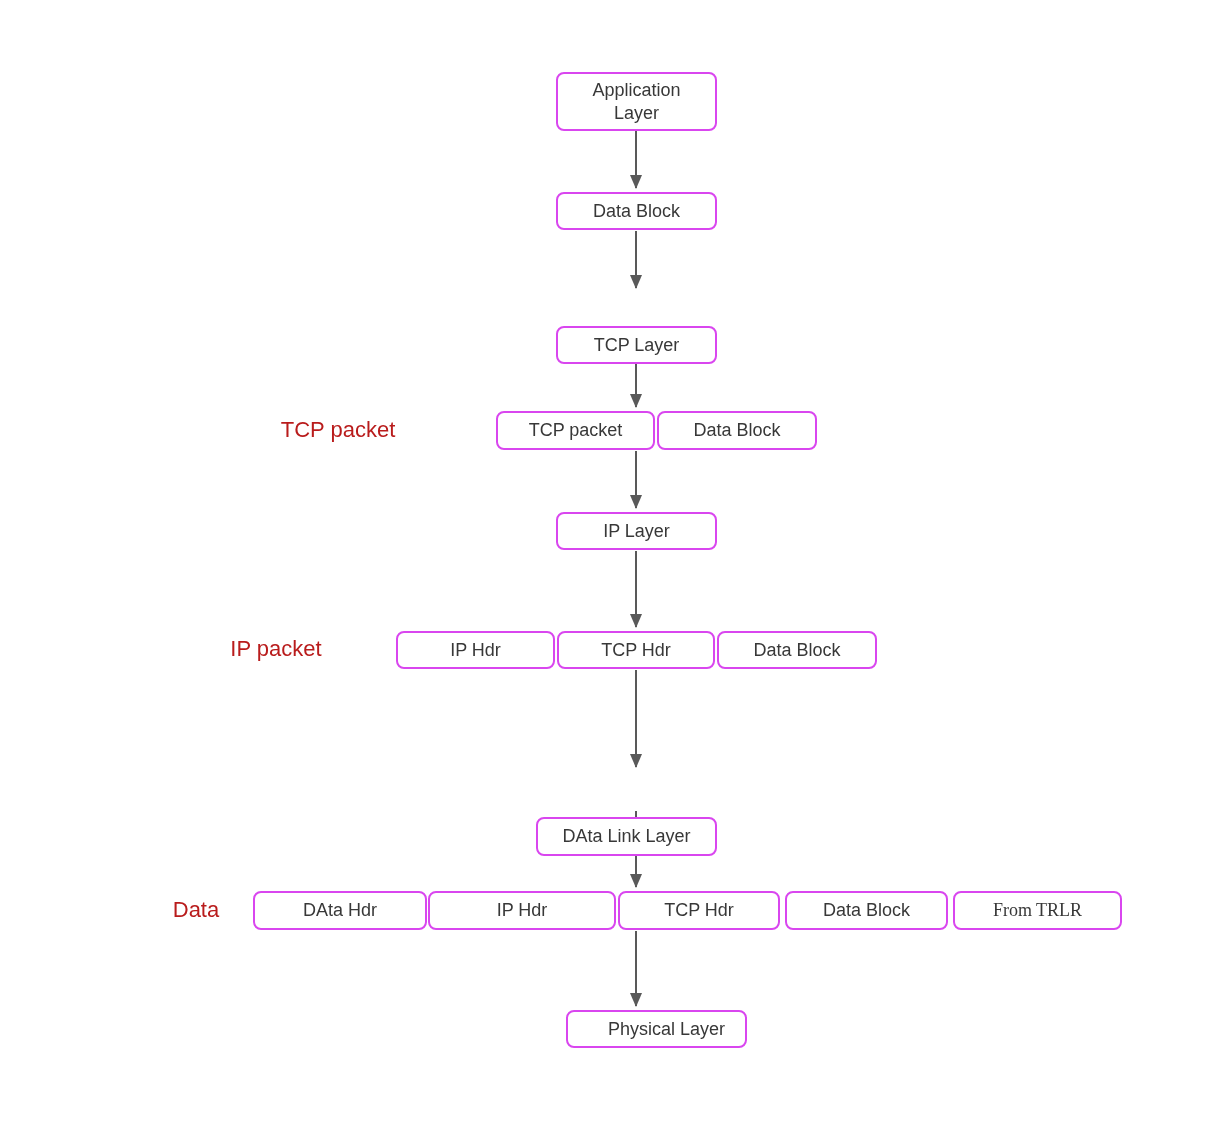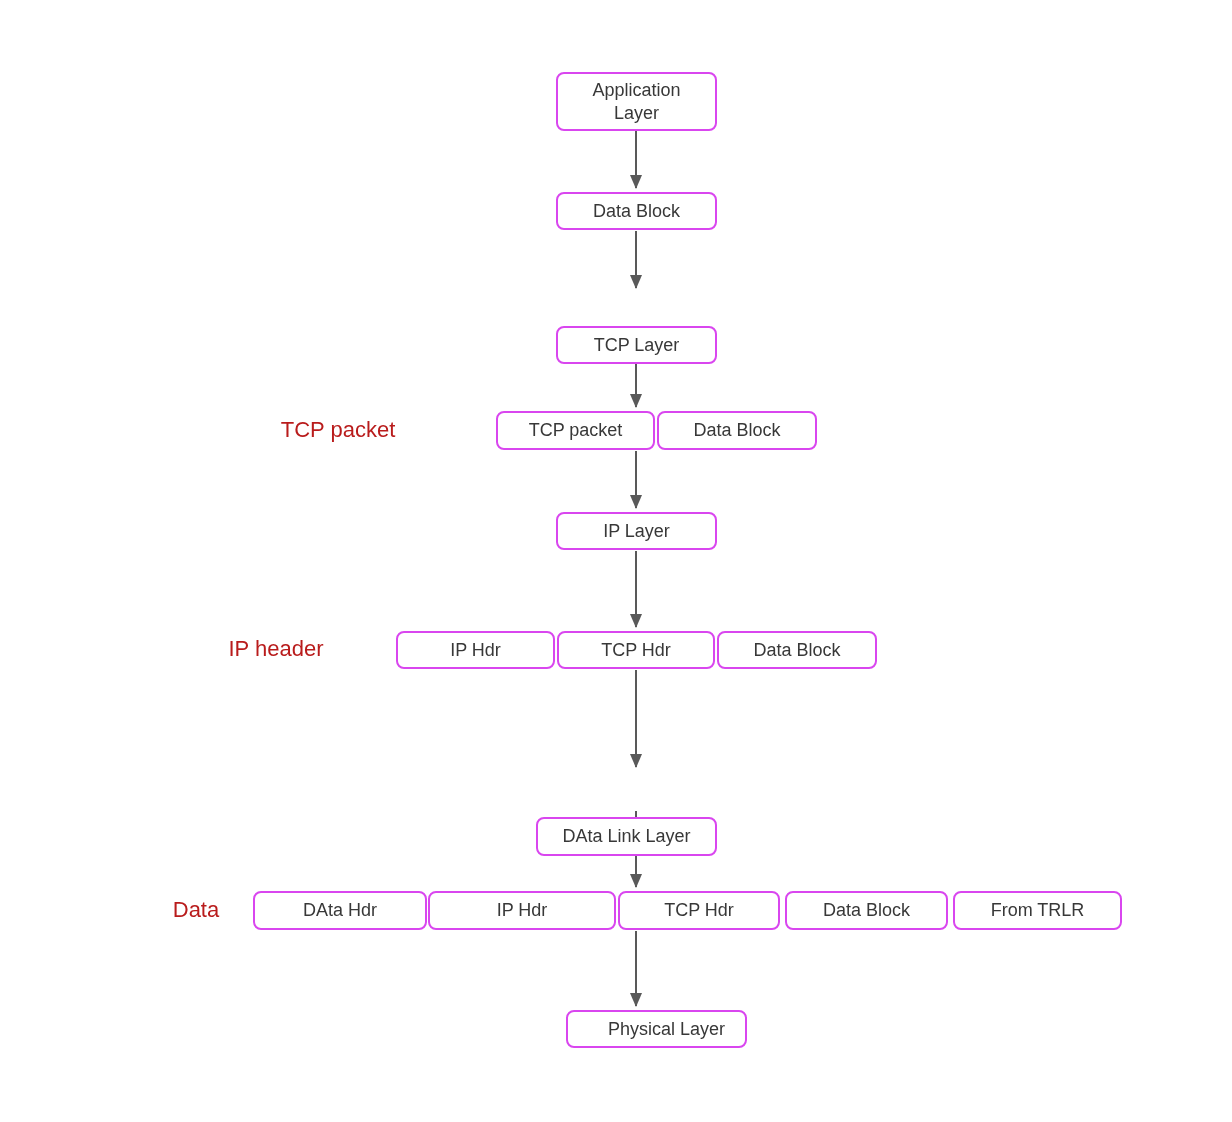--- a/index.html
+++ b/index.html
@@ -75,29 +75,29 @@
   <div class="node" style="left:556px; top:192px; width:161px; height:38px;">Data Block</div>
 
   <div class="node" style="left:556px; top:292px; width:161px; height:38px;margin-top:34px;">TCP Layer</div>
 
   <div class="row-label" style="left:268px; top:418px; width:140px;">TCP packet</div>
   <div class="node" style="left:496px; top:411px; width:159px; height:39px;">TCP packet</div>
   <div class="node" style="left:657px; top:411px; width:160px; height:39px;">Data Block</div>
 
   <div class="node" style="left:556px; top:512px; width:161px; height:38px;">IP Layer</div>
 
-  <div class="row-label" style="left:206px; top:637px; width:140px;">IP header</div>
+  <div class="row-label" style="left:206px; top:637px; width:140px;">IP packet</div>
   <div class="node" style="left:396px; top:631px; width:159px; height:38px;">IP Hdr</div>
   <div class="node" style="left:557px; top:631px; width:158px; height:38px;">TCP Hdr</div>
   <div class="node" style="left:717px; top:631px; width:160px; height:38px;">Data Block</div>
 
   <div class="node" style="left:536px; top:817px; width:181px; height:39px;">DAta Link Layer</div>
 
   <div class="row-label" style="left:126px; top:898px; width:140px;">Data</div>
   <div class="node" style="left:253px; top:891px; width:174px; height:39px;">DAta Hdr</div>
   <div class="node" style="left:428px; top:891px; width:188px; height:39px;">IP Hdr</div>
   <div class="node" style="left:618px; top:891px; width:162px; height:39px;">TCP Hdr</div>
   <div class="node" style="left:785px; top:891px; width:163px; height:39px;">Data Block</div>
-  <div class="node" style="left:953px; top:891px; width:169px; height:39px;">From TRLR</div>
+  <div class="node" style="left:953px; top:891px; width:169px; height:39px;font-family:Liberation Serif, serif;">From TRLR</div>
 
   <div class="node" style="left:566px; top:1010px; width:181px; height:38px;padding-left:20px;">Physical Layer</div>
 
 </div>
 
 </body></html>

